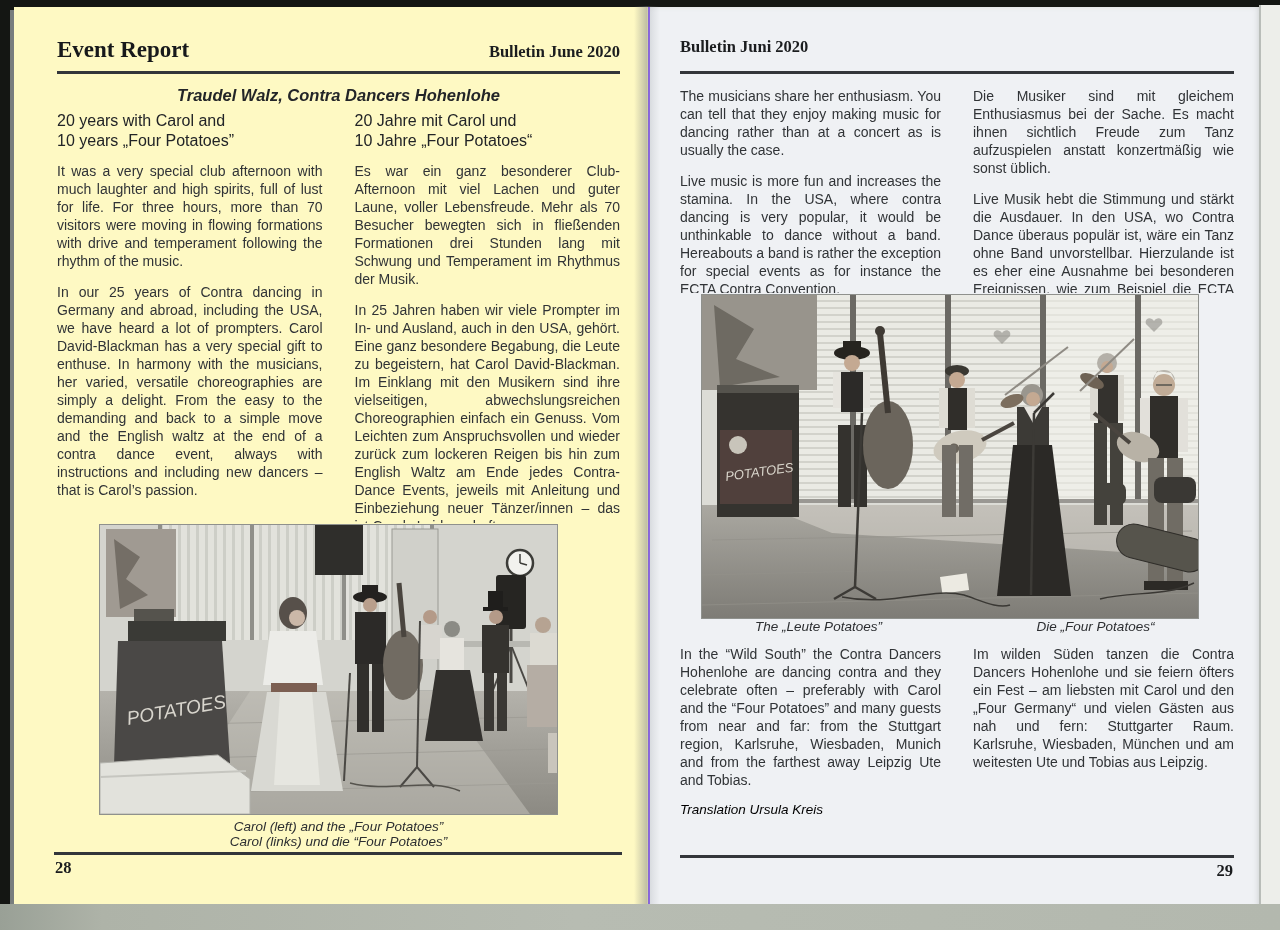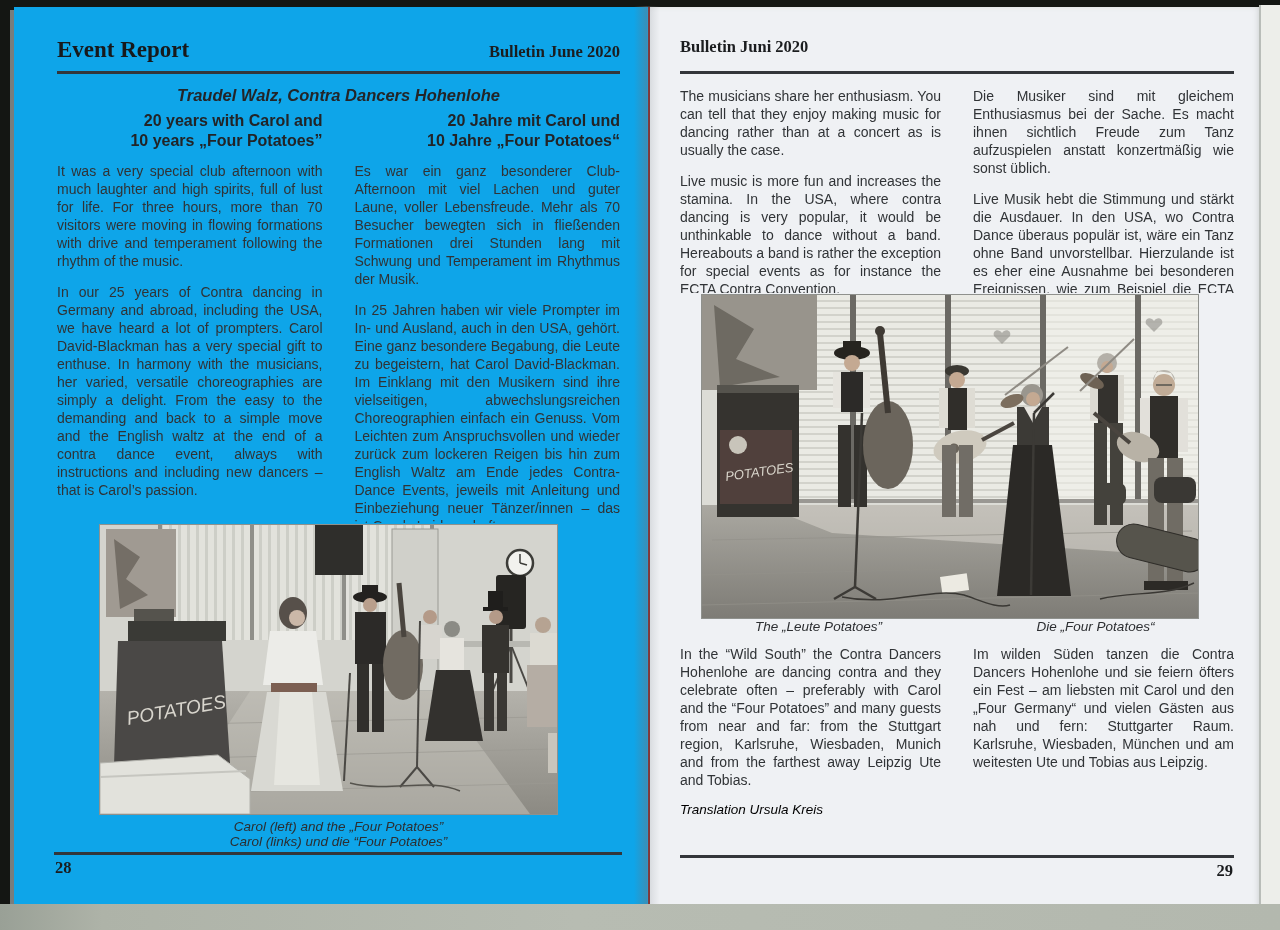--- a/index.html
+++ b/index.html
@@ -6,33 +6,33 @@
   .scan{position:relative;width:1280px;height:930px;background:#141613;overflow:hidden;
         font-family:"Liberation Sans",sans-serif;}
   
   .edge-left-highlight{position:absolute;left:10px;top:10px;width:4px;height:895px;background:#9aa0a2;opacity:.75;}
   .bed-bottom{position:absolute;left:0;top:904px;width:1280px;height:26px;
               background:linear-gradient(90deg,#99a096 0,#aeb3a8 8%,#b7bcb2 45%,#b3b8ae 100%);}
   .bed-right{position:absolute;left:1259px;top:5px;width:21px;height:899px;background:#edeeea;}
   .bed-right::before{content:"";position:absolute;left:0;top:0;width:2px;height:100%;background:#b9bdb9;}
   
   .page{position:absolute;top:7px;height:900px;}
-  .page-left{left:14px;width:634px;background:#0ea5e9;}
-  .page-right{left:648px;width:610px;height:902px;background:#eff1f4;border-left:2px solid #7f1d1d;
+  .page-left{left:14px;width:634px;background:#fef9c3;}
+  .page-right{left:648px;width:610px;height:902px;background:#eff1f4;border-left:2px solid #8b5cf6;
               box-shadow:inset -3px 0 6px -2px rgba(130,135,130,.35);}
   .gutter-shadow{position:absolute;left:634px;top:6px;width:26px;height:900px;pointer-events:none;
         background:linear-gradient(90deg,rgba(110,116,122,0) 0%,rgba(110,116,122,.42) 48%,rgba(140,146,152,.22) 60%,rgba(140,146,152,0) 100%);}
   
   .hdr-title{font-family:"Liberation Serif",serif;font-weight:bold;color:#17191b;}
   .hdr-issue{font-family:"Liberation Serif",serif;font-weight:bold;color:#1b1d1f;font-size:16.5px;}
   .rule{position:absolute;height:3px;background:#33363a;}
   .byline{font-weight:bold;font-style:italic;font-size:16.5px;color:#232528;text-align:center;}
   .cols{position:absolute;display:flex;gap:32px;overflow:hidden;}
   .col{flex:1 1 0;min-width:0;}
-  .col-heading{font-weight:bold;font-size:16px;line-height:20px;text-align:right;color:#222427;margin:0 0 11px;}
+  .col-heading{font-weight:normal;font-size:16px;line-height:20px;text-align:left;color:#222427;margin:0 0 11px;}
   .col p.body{margin:0 0 13px;font-size:14px;line-height:18px;text-align:justify;color:#303336;}
   .caption-row{position:absolute;display:flex;}
   .caption{flex:1 1 0;text-align:center;font-style:italic;font-size:13.5px;color:#2c2e31;}
   .pagenum{position:absolute;font-family:"Liberation Serif",serif;font-weight:bold;font-size:16.5px;color:#1a1c1e;}
   .credit{font-style:italic;font-size:13.5px;color:#000000;margin-top:12px;}
   .photo{position:absolute;outline:1px solid #8f918d;background:#c9c9c3;}
   .photo svg{display:block;width:100%;height:100%;}
 </style>
 </head>
 <body>

